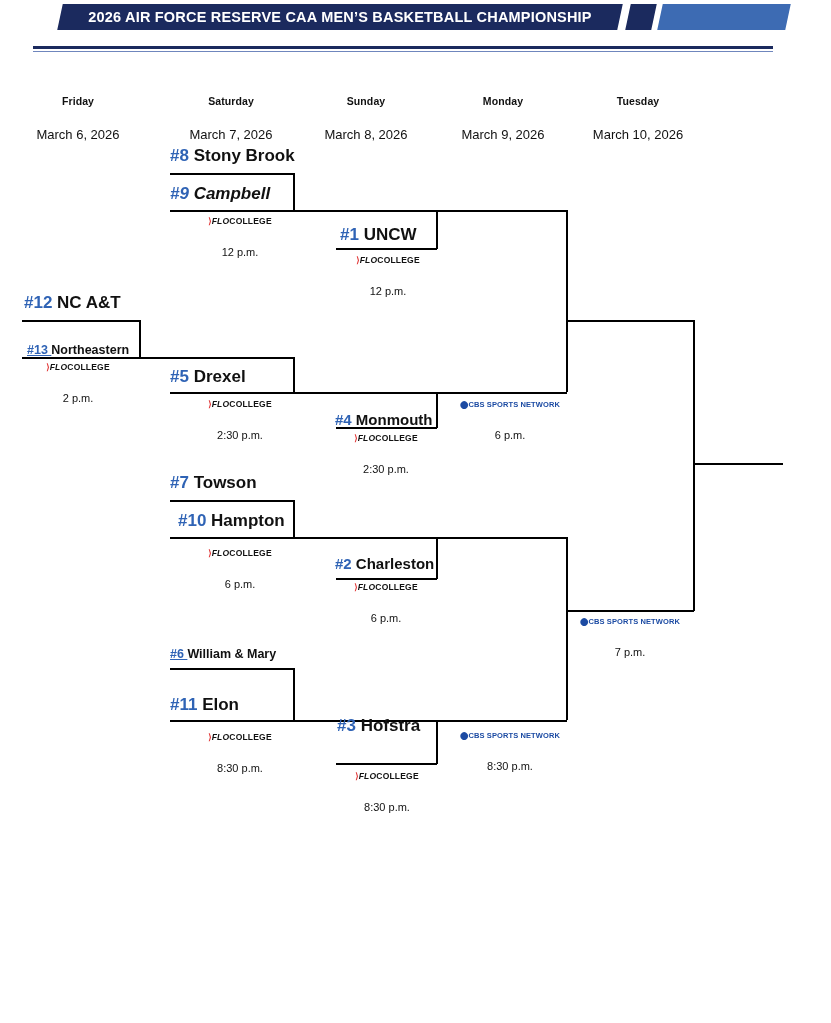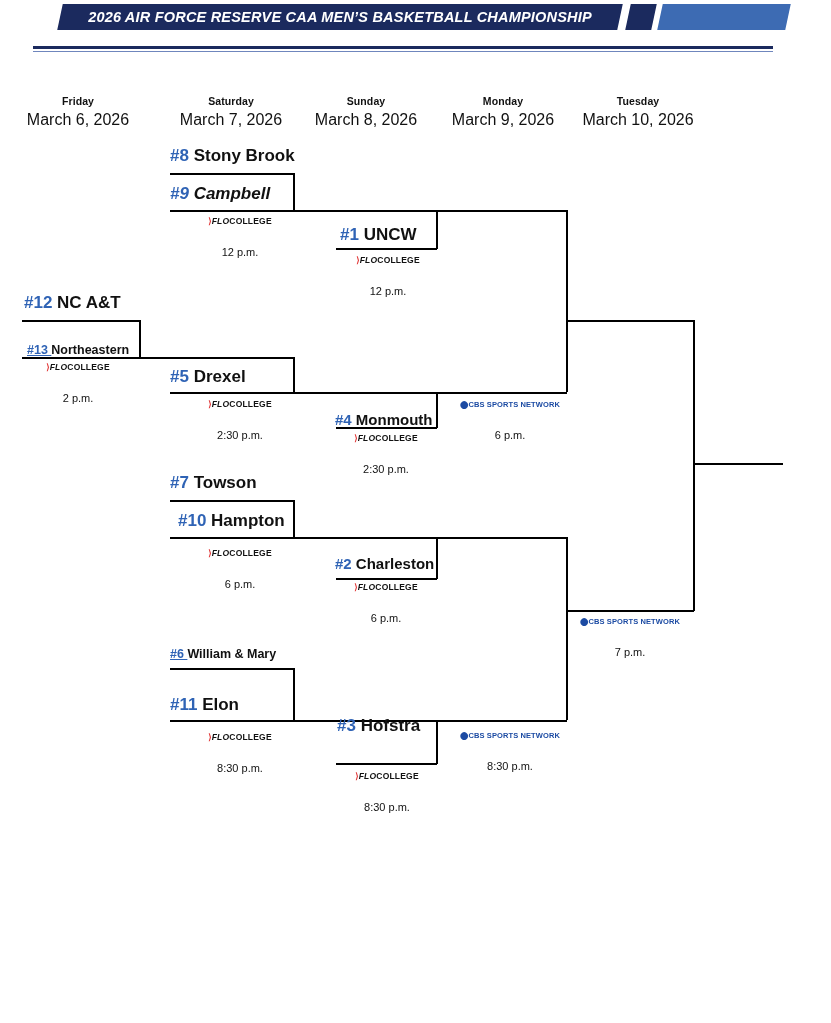--- a/index.html
+++ b/index.html
@@ -39,21 +39,20 @@
     top: 4px;
     width: 560px;
     height: 26px;
     line-height: 26px;
     text-align: center;
     color: #ffffff;
     font-size: 14.5px;
     font-weight: bold;
     letter-spacing: 0.2px;
     font-family: "Liberation Sans", sans-serif;
-    font-style: italic;
   }
   .banner-accent-a {
     position: absolute;
     left: 628px;
     top: 4px;
     width: 26px;
     height: 26px;
     background: #1b2a5e;
     transform: skewX(-12deg);
   }
@@ -89,23 +88,23 @@
     text-align: center;
     width: 140px;
   }
   .day .dow {
     font-size: 10.5px;
     font-weight: bold;
     color: #111;
     letter-spacing: 0.1px;
   }
   .day .date {
-    font-size: 16px;
-    color: #111;
-    margin-top: 4px;
+    font-size: 13px;
+    color: #111;
+    margin-top: 20px;
   }
 
   
   .line {
     position: absolute;
     background: #000;
   }
   .h { height: 1.5px; }
   .v { width: 1.5px; }
 

